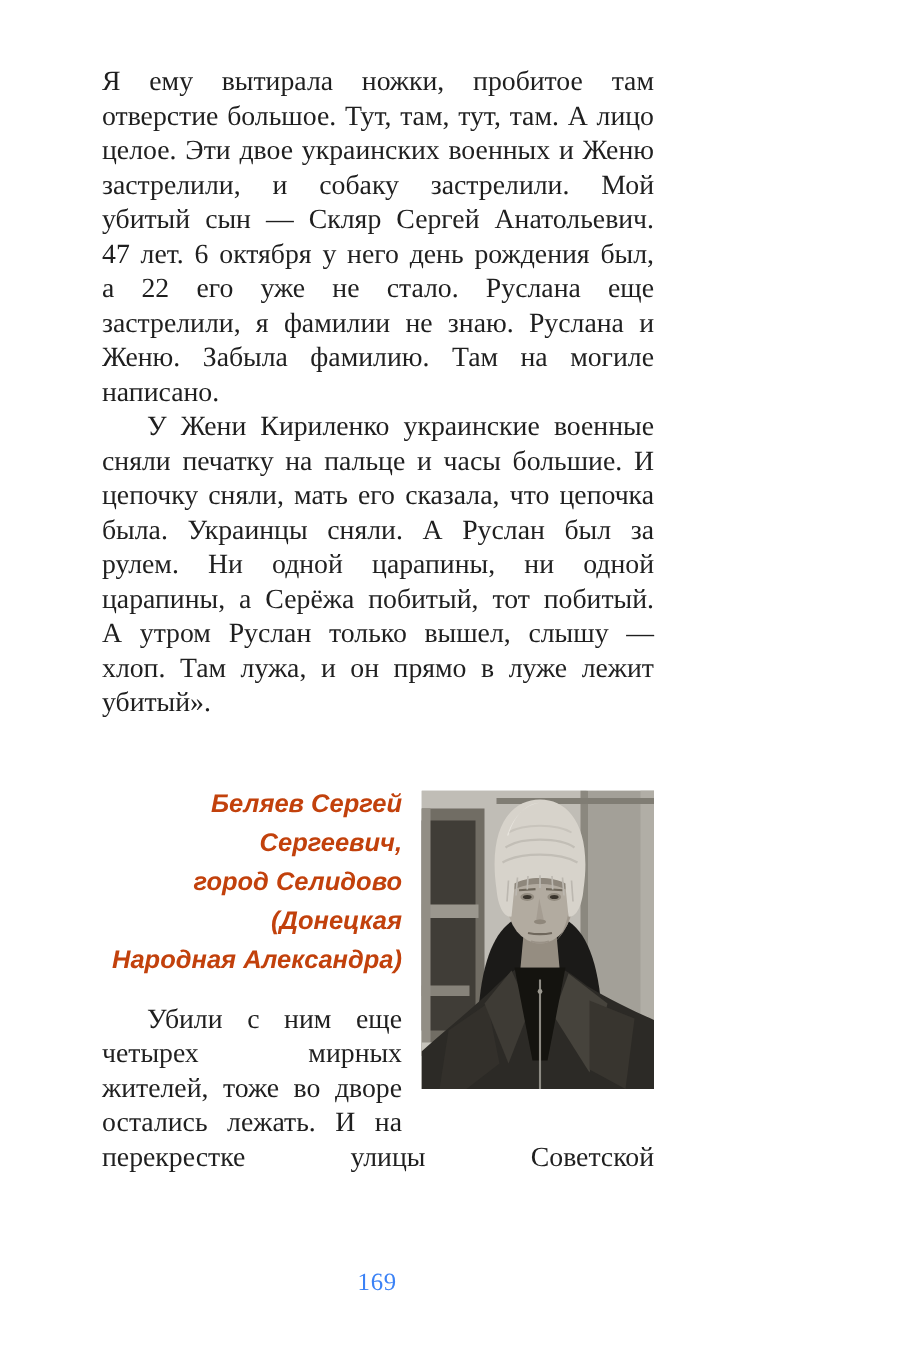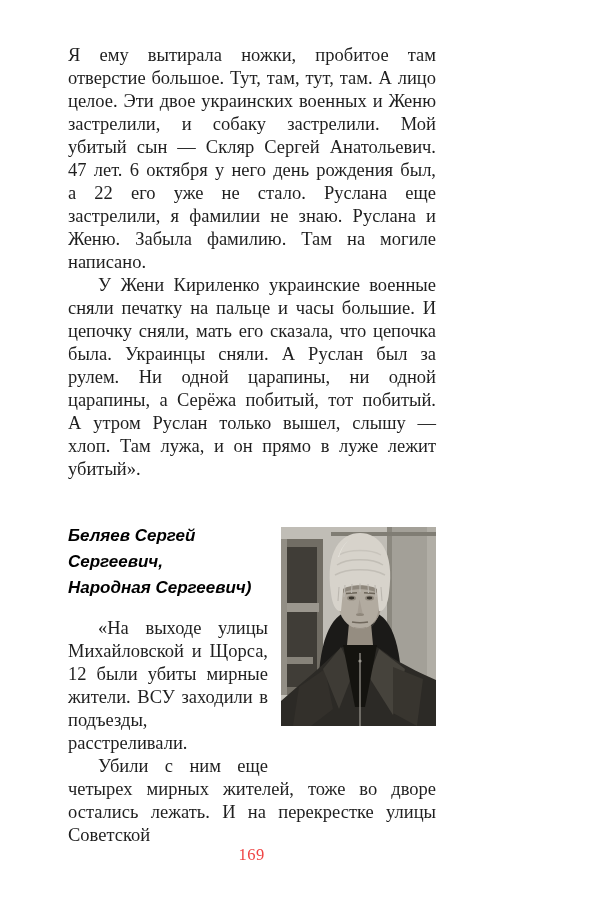--- a/index.html
+++ b/index.html
@@ -26,35 +26,35 @@
   .photo{
     float:right;
     width:155px;height:199px;
     margin:46px 0 33px 13px;
     padding:0;
   }
   .photo svg{display:block;}
   .caption{
     margin:42px 0 16px 0;
     padding-right:8px;
-    text-align:left;
+    text-align:right;
     font-family:"Liberation Sans","DejaVu Sans",sans-serif;
     font-weight:bold;
     font-style:italic;
     font-size:17px;
     line-height:26px;
-    color:#000000;
+    color:#c2410c;
   }
   .page-number{
     position:absolute;
     bottom:36px;left:0;right:0;
     text-align:center;
     font-size:16.5px;
     letter-spacing:.5px;
-    color:#ef4444;
+    color:#3b82f6;
   }
 </style>
 </head>
 <body>
 
 <div class="page">
 
   <p class="body-text">Я ему вытирала ножки, пробитое там отверстие большое. Тут, там, тут, там. А лицо целое. Эти двое украинских военных и Женю застрелили, и собаку застрелили. Мой убитый сын — Скляр Сергей Анатольевич. 47 лет. 6 октября у него день рождения был, а 22 его уже не стало. Руслана еще застрелили, я фамилии не знаю. Руслана и Женю. Забыла фамилию. Там на могиле написано.</p>
   <p class="body-text indent">У Жени Кириленко украинские военные сняли печатку на пальце и часы большие. И цепочку сняли, мать его ска­зала, что цепочка была. Украинцы сняли. А Руслан был за рулем. Ни одной царапины, ни одной царапины, а Серёжа побитый, тот побитый. А утром Руслан только вышел, слы­шу — хлоп. Там лужа, и он прямо в луже лежит убитый».</p>
 
@@ -118,20 +118,20 @@
         <line x1="79" y1="56.5" x2="79" y2="65"></line>
         <line x1="87" y1="57" x2="87.5" y2="66"></line>
         <line x1="94" y1="58" x2="95" y2="70"></line>
         <line x1="100" y1="60" x2="101" y2="74"></line>
       </g>
     </svg>
   </figure>
 
   <div class="caption">
     <div>Беляев Сергей Сергеевич,</div>
-    <div>Народная Сергеевич)</div>
+    <div>город Селидово (Донецкая</div>
+    <div>Народная Александра)</div>
   </div>
 
-  <p class="body-text indent">«На выходе улицы Михайловской и Щорса, 12 были убиты мирные жители. ВСУ заходили в подъезды, расстреливали.</p>
   <p class="body-text indent justify-last">Убили с ним еще четырех мирных жителей, тоже во дворе остались лежать. И на перекрестке улицы Советской</p>
 
   <div class="page-number">169</div>
 </div>
 
 </body></html>

